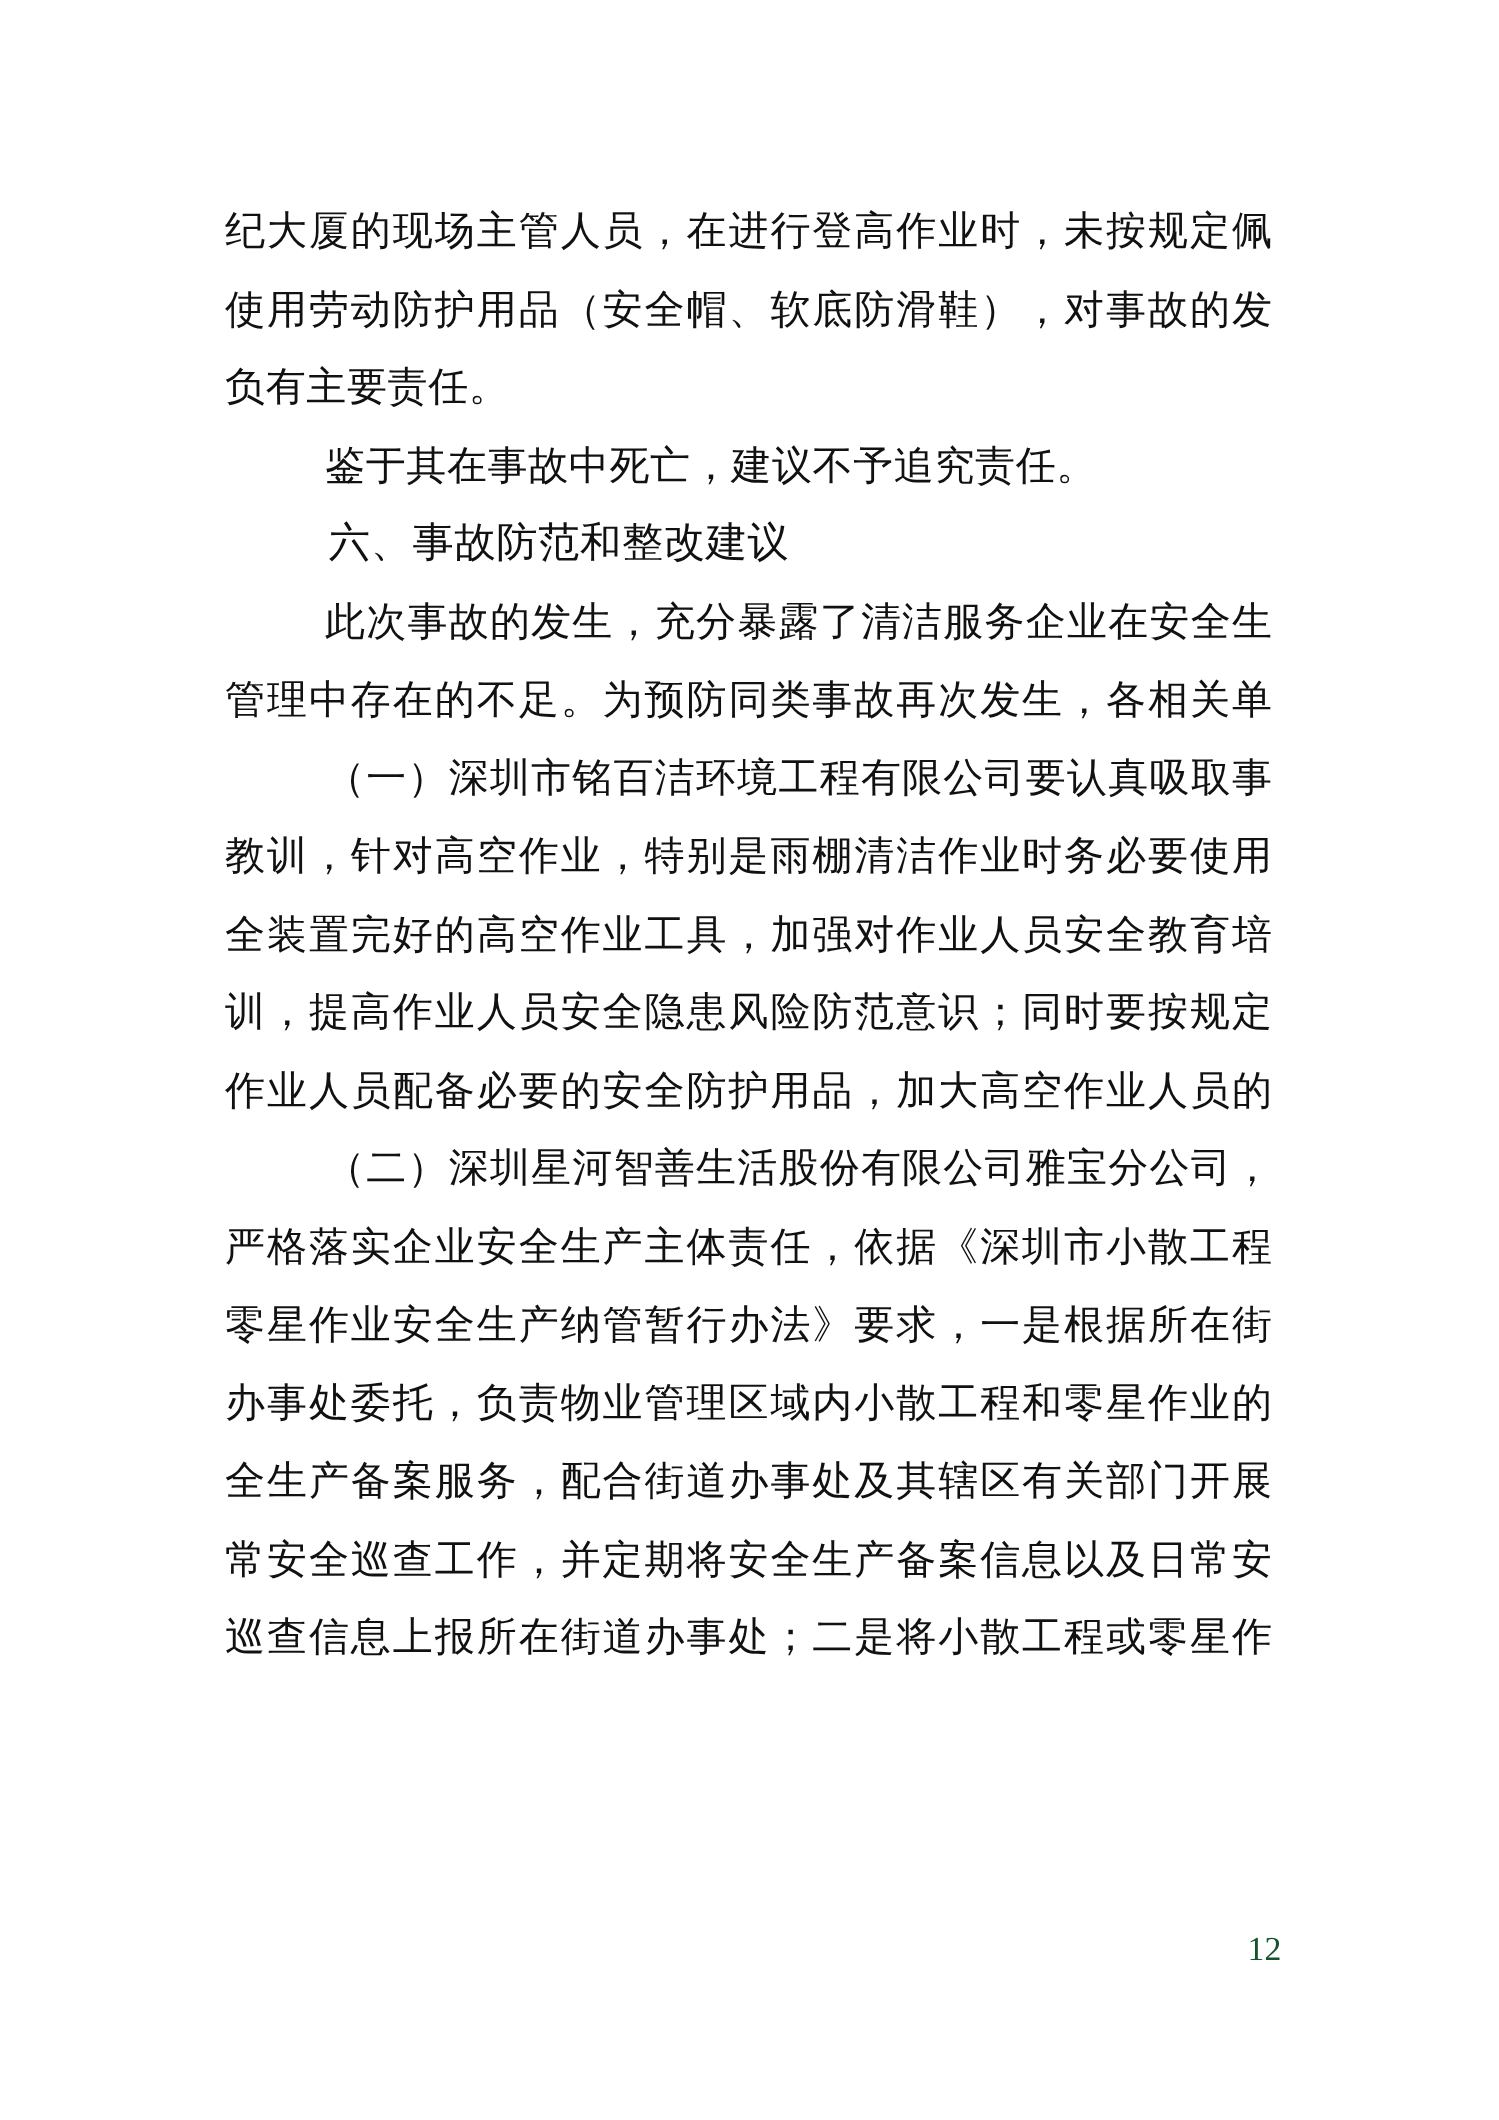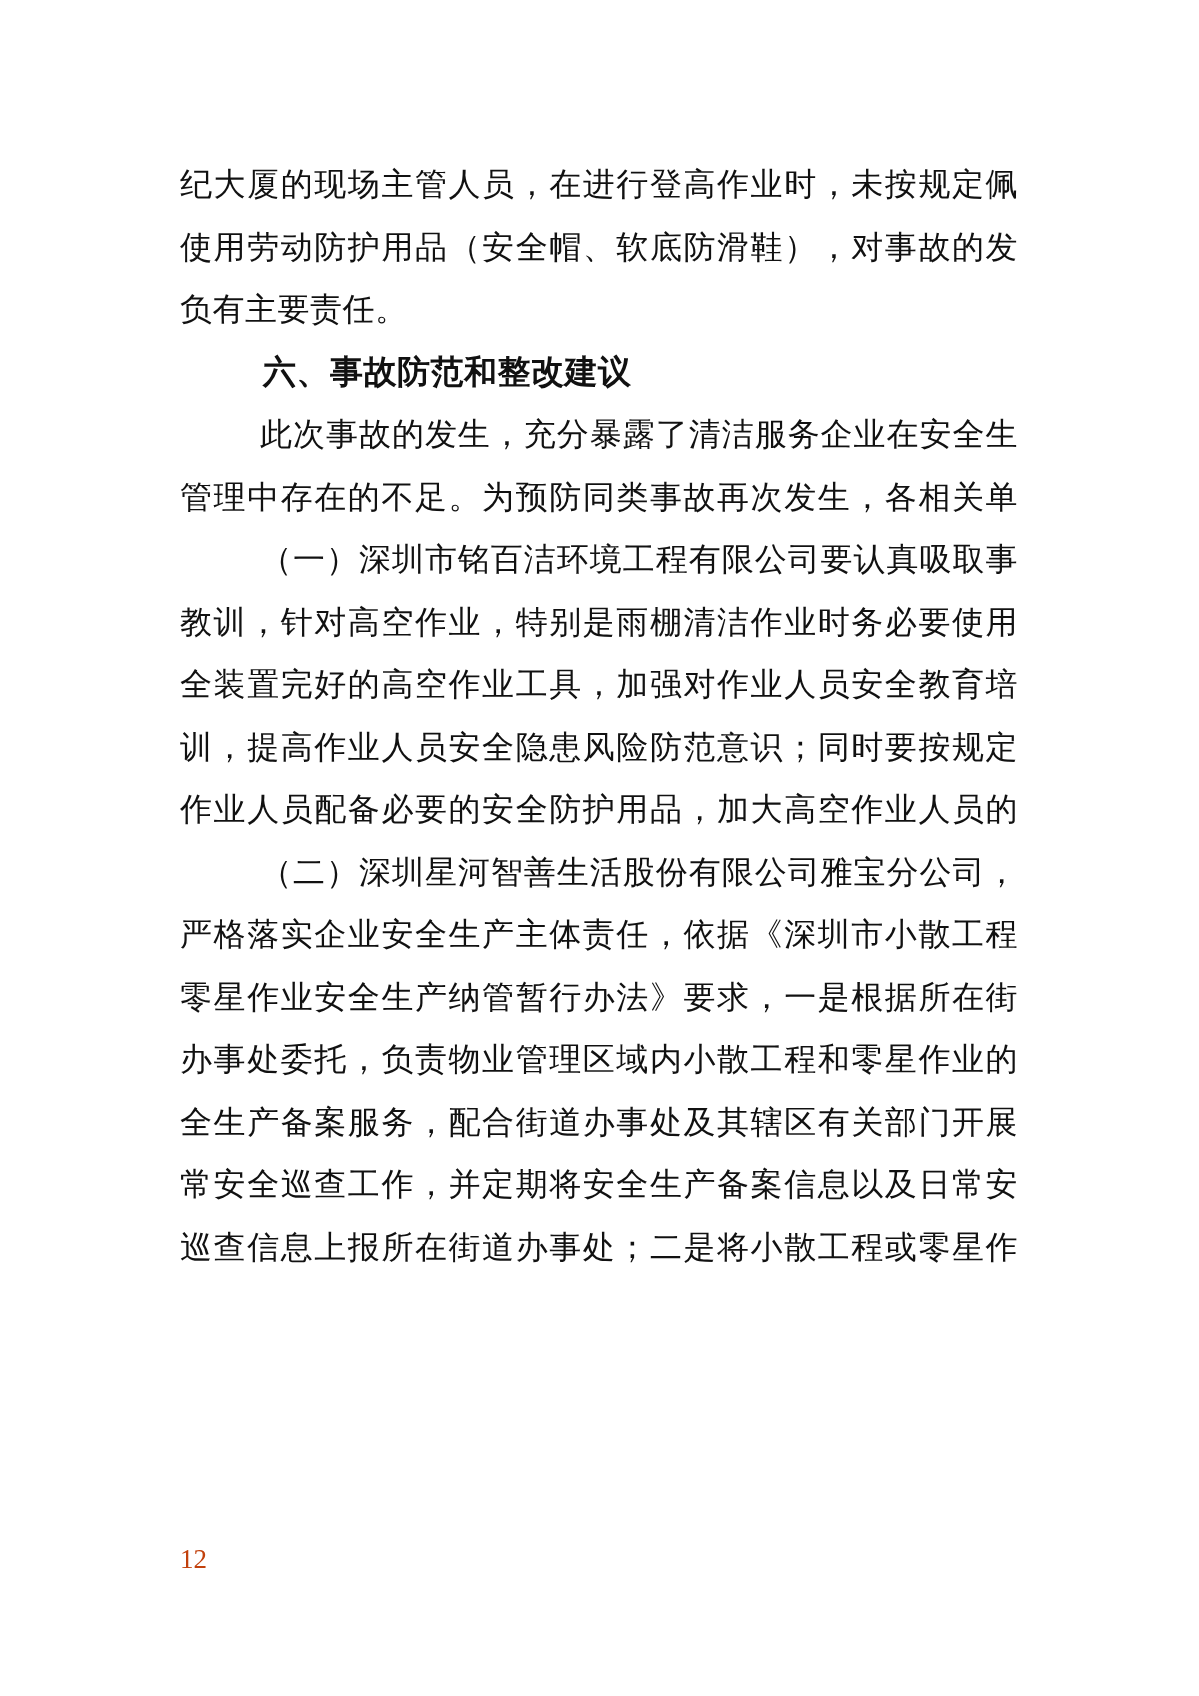--- a/index.html
+++ b/index.html
@@ -31,53 +31,54 @@
     text-align-last: justify;
     text-justify: inter-character;
     letter-spacing: 0.5px;
   }
   .line.body {
     font-family: "Liberation Serif", "DejaVu Serif", serif;
     font-weight: 400;
   }
   .line.heading {
     font-family: "DejaVu Sans", "Liberation Sans", sans-serif;
-    font-weight: 700;
+    font-weight: 400;
     font-size: 33px;
   }
   .line.first {
     text-indent: 80px;
   }
   .line.heading.first {
     text-indent: 83px;
   }
   .line.short {
     text-align: center;
     text-align-last: left;
   }
   .page-number {
     position: absolute;
     left: 180px;
     top: 1541px;
     width: 845px;
-    text-align: left;
+    text-align: right;
     font-family: "Liberation Serif", "DejaVu Serif", serif;
     font-size: 27px;
     line-height: 36px;
-    color: #c2410c;
+    color: #14532d;
   }
 </style>
 </head>
 <body>
 
 <div class="page">
   <div class="text-block">
       <div class="line body">纪大厦的现场主管人员，在进行登高作业时，未按规定佩戴</div>
       <div class="line body">使用劳动防护用品（安全帽、软底防滑鞋），对事故的发生</div>
       <div class="line body short">负有主要责任。</div>
+      <div class="line body first short">鉴于其在事故中死亡，建议不予追究责任。</div>
       <div class="line heading first short">六、事故防范和整改建议</div>
       <div class="line body first">此次事故的发生，充分暴露了清洁服务企业在安全生产</div>
       <div class="line body">管理中存在的不足。为预防同类事故再次发生，各相关单位</div>
       <div class="line body first">（一）深圳市铭百洁环境工程有限公司要认真吸取事故</div>
       <div class="line body">教训，针对高空作业，特别是雨棚清洁作业时务必要使用安</div>
       <div class="line body">全装置完好的高空作业工具，加强对作业人员安全教育培</div>
       <div class="line body">训，提高作业人员安全隐患风险防范意识；同时要按规定为</div>
       <div class="line body">作业人员配备必要的安全防护用品，加大高空作业人员的人</div>
       <div class="line body first">（二）深圳星河智善生活股份有限公司雅宝分公司，要</div>
       <div class="line body">严格落实企业安全生产主体责任，依据《深圳市小散工程和</div>

